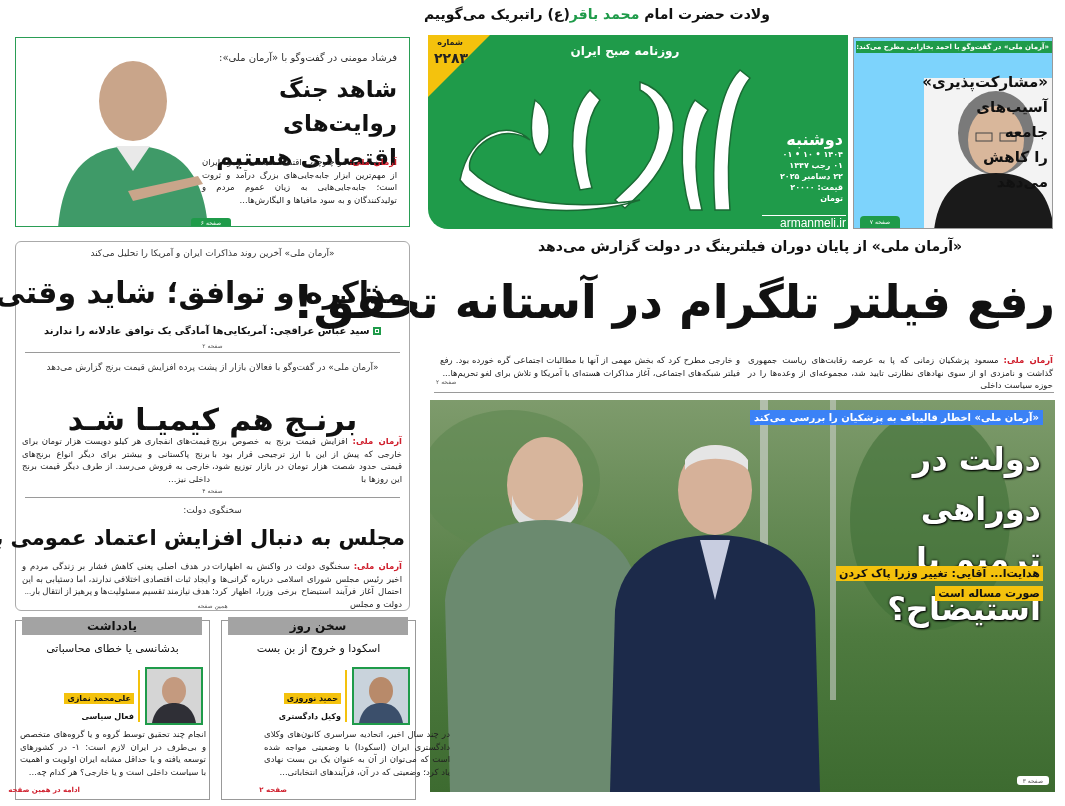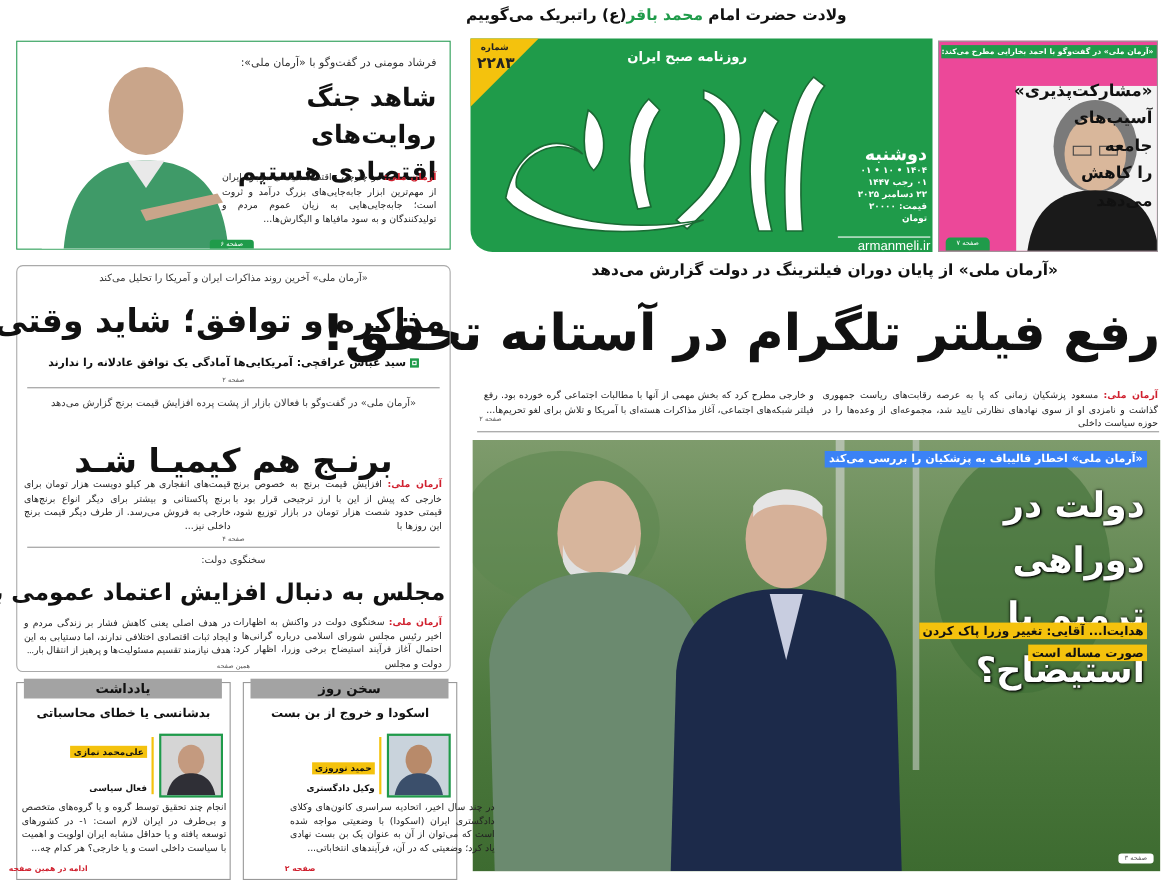--- a/index.html
+++ b/index.html
@@ -20,21 +20,21 @@
   #issue-label { left: 432px; top: 38px; width: 36px; font-size: 8px; font-weight: bold; color: #222; text-align: center; }
   #issue-num { left: 430px; top: 50px; width: 42px; font-size: 14px; font-weight: bold; color: #222; text-align: center; }
   #tagline { left: 560px; top: 44px; width: 130px; font-size: 12px; font-weight: bold; color: #fff; text-align: center; }
   #logo { left: 440px; top: 60px; width: 320px; height: 160px; }
   #date-block { left: 765px; top: 130px; width: 78px; color: #fff; text-align: right; }
   #date-block .day { font-size: 16px; font-weight: bold; }
   #date-block .line { font-size: 8px; font-weight: bold; line-height: 11px; }
   #site { left: 762px; top: 215px; width: 84px; font-size: 12px; color: #fff; font-family: "Liberation Sans", sans-serif; text-align: right; border-top: 1px solid #fff; }
 
   
-  #rt-box { left: 853px; top: 37px; width: 200px; height: 192px; border: 1px solid #999; background: #ec4899; overflow: hidden; }
+  #rt-box { left: 853px; top: 37px; width: 200px; height: 192px; border: 1px solid #999; background: #7dd3fc; overflow: hidden; }
   #rt-kicker { left: 2px; top: 3px; width: 196px; background: #1f9b4a; color: #fff; font-size: 7px; font-weight: bold; padding: 2px 3px; text-align: right; white-space: nowrap; overflow: hidden; }
   #rt-head { right: 4px; top: 32px; width: 110px; font-size: 15px; line-height: 25px; font-weight: bold; text-align: right; }
   #rt-photo { left: 70px; top: 40px; width: 130px; height: 152px; }
   #rt-page { left: 6px; top: 178px; width: 40px; height: 12px; background: #1f9b4a; color: #fff; font-size: 6px; text-align: center; border-radius: 4px 4px 0 0; line-height: 12px; }
 
   
   #lt-box { left: 15px; top: 37px; width: 395px; height: 190px; border: 1px solid #2a9d55; background: #fff; overflow: hidden; }
   #lt-kicker { right: 12px; top: 14px; width: 230px; font-size: 10px; color: #333; text-align: right; }
   #lt-head { right: 12px; top: 34px; width: 230px; font-size: 23px; line-height: 34px; font-weight: bold; text-align: right; }
   #lt-body { right: 12px; top: 118px; width: 195px; }
@@ -58,21 +58,21 @@
   #ph-page { right: 6px; top: 376px; background: #fff; font-size: 6px; padding: 1px 6px; border-radius: 3px; color: #555; }
 
   
   #mid-box { left: 15px; top: 241px; width: 395px; height: 370px; border: 1px solid #aaa; border-radius: 6px; }
   .kick { font-size: 9px; color: #333; text-align: center; }
   .big { font-weight: bold; text-align: center; white-space: nowrap; }
 
   
   .col-box { top: 620px; width: 195px; height: 180px; border: 1px solid #999; }
   .col-tab { top: 617px; height: 18px; background: #a3a3a3; font-size: 12px; font-weight: bold; text-align: center; line-height: 18px; }
-  .col-title { font-size: 11px; font-weight: bold; text-align: center; }
+  .col-title { font-size: 11px; font-weight: normal; text-align: center; }
   .col-photo { width: 58px; height: 58px; border: 2px solid #1f9b4a; overflow: hidden; background: #cfd6da; }
   .col-name { background: #f4c20d; font-size: 8px; font-weight: bold; padding: 1px 3px; }
   .col-role { font-size: 8px; font-weight: bold; }
   .col-bar { width: 2px; height: 52px; background: #f4c20d; }
 </style>
 </head>
 <body>
 
 <div id="top-line" class="abs">
   <span>ولادت حضرت امام </span><span class="hl">محمد باقر</span><span>(ع) راتبریک می‌گوییم</span>
@@ -234,16 +234,16 @@
 <div class="abs col-tab" style="left:22px;width:180px;">یادداشت</div>
 <div class="abs col-title" style="left:16px;top:642px;width:193px;">بدشانسی یا خطای محاسباتی</div>
 <div class="abs col-photo" style="left:145px;top:667px;">
   <svg width="54" height="54" viewBox="0 0 54 54">
       <rect width="54" height="54" fill="#d5d5d5"></rect>
       <ellipse cx="27" cy="22" rx="12" ry="14" fill="#c49a7f"></ellipse>
       <path d="M5 54 C8 38 18 34 27 34 C36 34 46 38 49 54 Z" fill="#2f2f36"></path>
     </svg>
 </div>
 <div class="abs col-bar" style="left:138px;top:670px;"></div>
-<div class="abs col-name" style="right:931px;top:678px;">علی‌محمد نمازی</div>
+<div class="abs col-name" style="right:931px;top:693px;">علی‌محمد نمازی</div>
 <div class="abs col-role" style="right:931px;top:712px;">فعال سیاسی</div>
 <div class="abs small" style="left:20px;top:728px;width:186px;">انجام چند تحقیق توسط گروه و یا گروه‌های متخصص و بی‌طرف در ایران لازم است: ۱- در کشورهای توسعه یافته و یا حداقل مشابه ایران اولویت و اهمیت با سیاست داخلی است و یا خارجی؟ هر کدام چه...</div>
 <div class="abs" style="right:985px;top:786px;font-size:7px;color:#d0202e;font-weight:bold;">ادامه در همین صفحه</div>
 
 </body></html>

